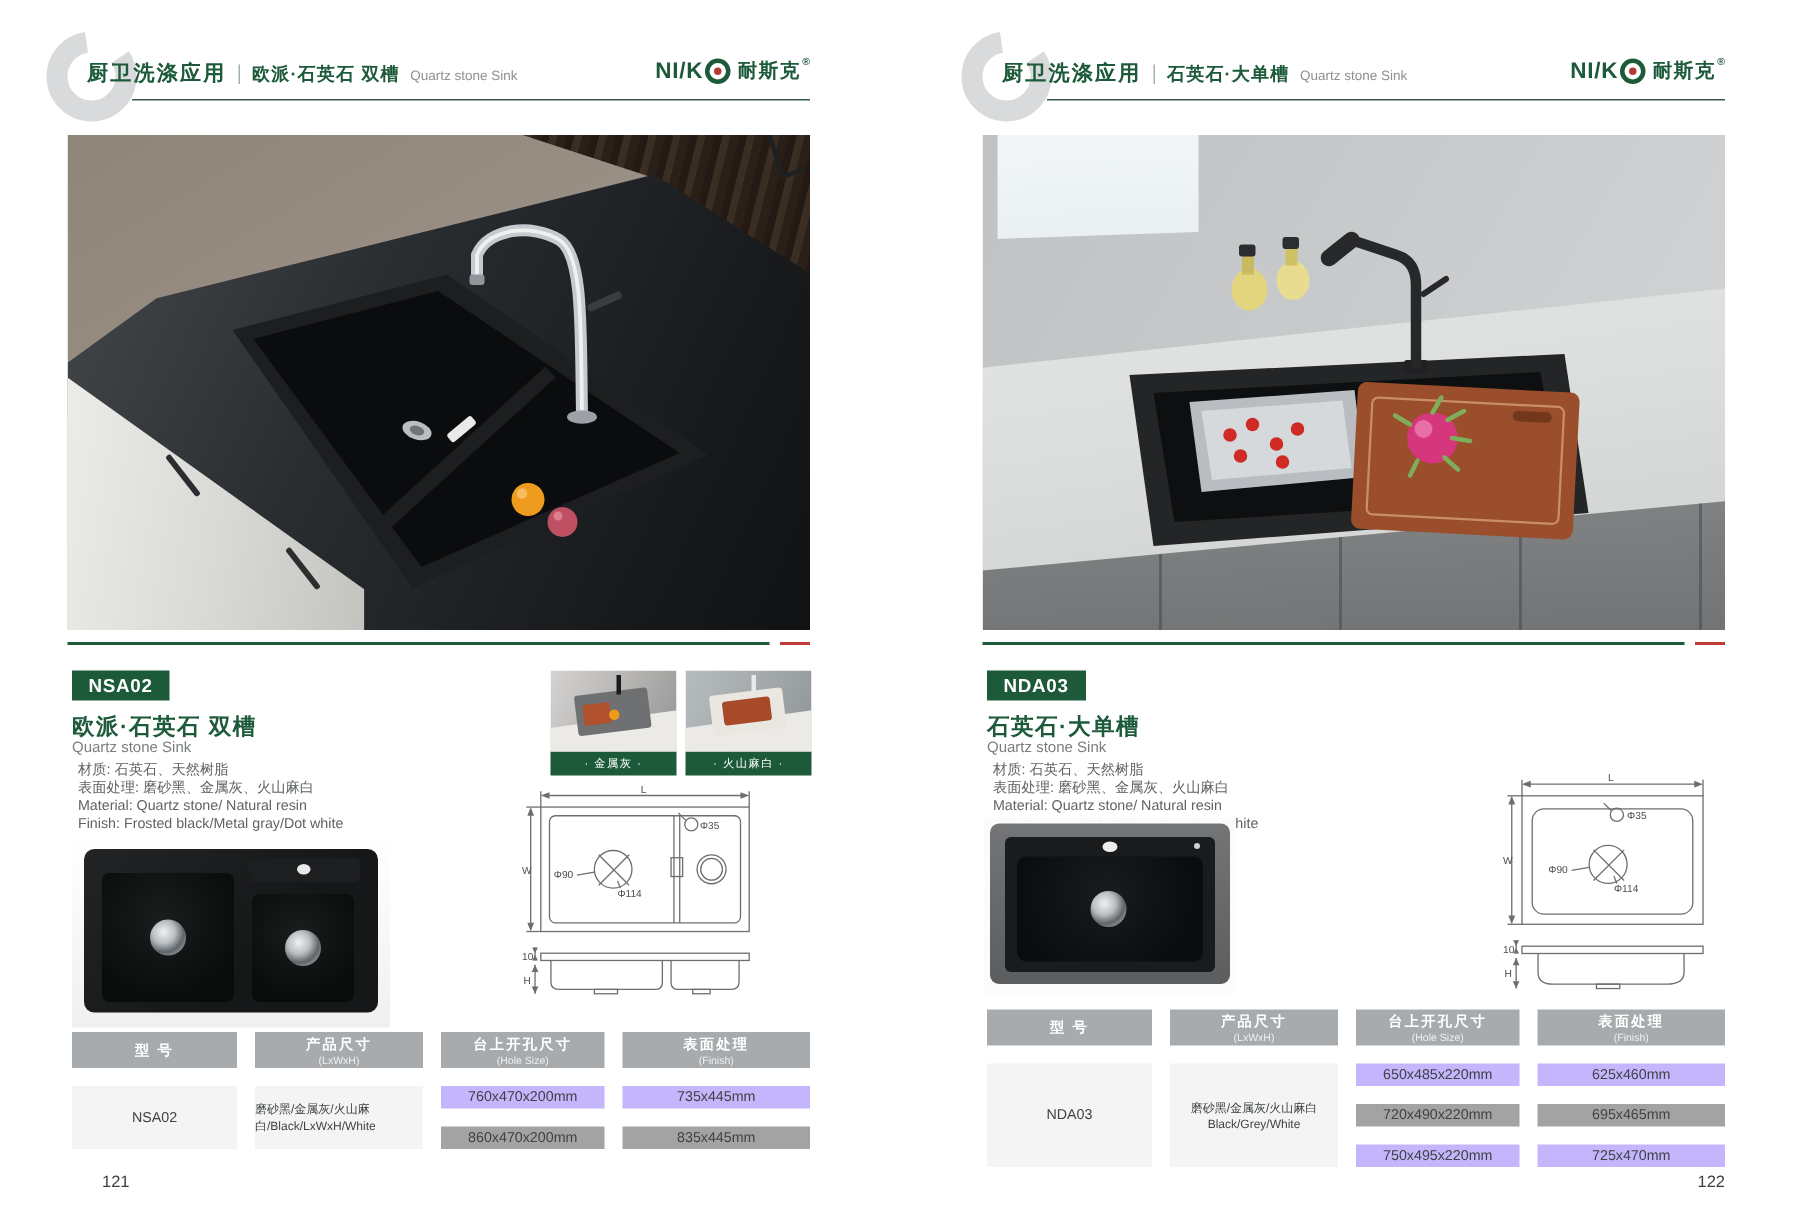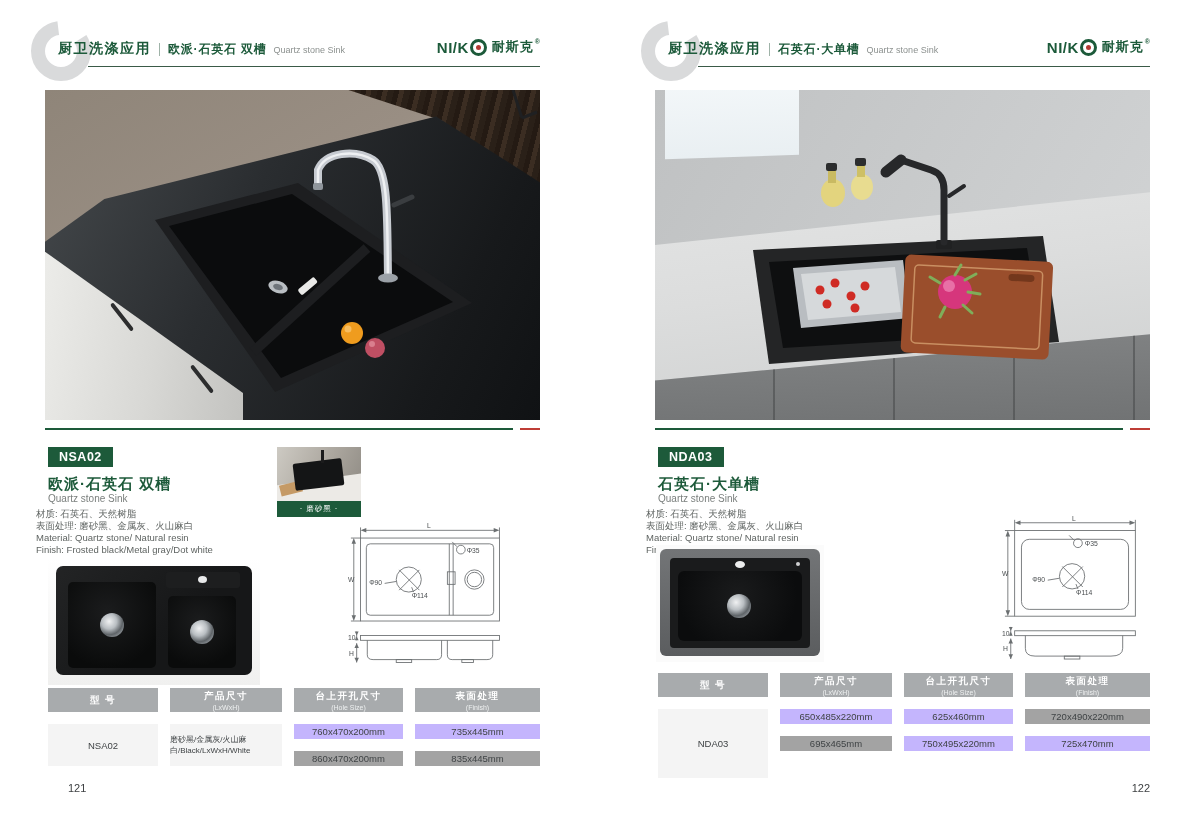--- a/index.html
+++ b/index.html
@@ -48,21 +48,21 @@
   
   .divider{position:absolute;left:45px;top:428px;width:495px;height:2px;}
   .divider .g{position:absolute;left:0;top:0;width:468px;height:2px;background:#1d5a3a;}
   .divider .r{position:absolute;right:0;top:0;width:20px;height:2px;background:#bf3d36;}
 
   
   .badge{position:absolute;left:48px;top:447px;background:#1d5a3a;color:#fff;font-size:12.5px;font-weight:bold;
          padding:3px 11px;letter-spacing:.5px;}
   .i-ttl{position:absolute;left:48px;top:475px;font-size:15px;font-weight:bold;color:#1d5a3a;letter-spacing:1px;}
   .i-sub{position:absolute;left:48px;top:493px;font-size:10px;color:#7a7f7d;}
-  .i-lines{position:absolute;left:36px;top:508px;font-size:9.5px;color:#63676
+  .i-lines{position:absolute;left:52px;top:508px;font-size:9.5px;color:#63676
 
 5;line-height:12px;}
   .i-lines div{color:#5f6462;}
 
   
   .swatch{position:absolute;top:447px;width:84px;height:70px;}
   .sw-img{position:relative;height:54px;overflow:hidden;}
   .sw-img>i{position:absolute;display:block;}
   .sw-cap{height:16px;background:#1d5a3a;color:#fff;font-size:7.5px;display:flex;align-items:center;justify-content:center;letter-spacing:1px;}
   .sw1 .bg{inset:0;background:linear-gradient(115deg,#cdcac3 0%,#aba69e 55%,#8d8982 100%);}
@@ -176,29 +176,40 @@
   <div class="badge">NSA02</div>
   <div class="i-ttl">欧派·石英石 双槽</div>
   <div class="i-sub">Quartz stone Sink</div>
   <div class="i-lines">
     <div>材质: 石英石、天然树脂</div>
     <div>表面处理: 磨砂黑、金属灰、火山麻白</div>
     <div>Material: Quartz stone/ Natural resin</div>
     <div>Finish: Frosted black/Metal gray/Dot white</div>
   </div>
 
-  <div class="swatch sw1" style="left:277px;">
+  <div class="swatch sw2" style="left:367px;">
     <div class="sw-img">
         <i class="bg"></i>
         <i class="sw-counter"></i>
-        <i class="sw-board"></i>
-        <i class="sw-sink1"></i>
+        <i class="sw-sink2"></i>
+        <i class="sw-board2"></i>
+        <i class="sw-dot"></i>
         <i class="sw-faucet"></i>
       </div>
-    <div class="sw-cap">· 磨砂黑 ·</div>
+    <div class="sw-cap">· 金属灰 ·</div>
+  </div>
+  <div class="swatch sw3" style="left:457px;">
+    <div class="sw-img">
+        <i class="bg"></i>
+        <i class="sw-counter"></i>
+        <i class="sw-sink3"></i>
+        <i class="sw-in3"></i>
+        <i class="sw-faucet w"></i>
+      </div>
+    <div class="sw-cap">· 火山麻白 ·</div>
   </div>
 
   <div class="sp sp1">
     <i class="body"></i>
       <i class="deck"></i>
       <i class="hole"></i>
       <i class="bowlL"></i>
       <i class="bowlR"></i>
     <i class="drain" style="left:52px;top:55px;"></i>
     <i class="drain" style="left:142px;top:62px;"></i>
@@ -410,20 +421,24 @@
       <span class="h-cn">台上开孔尺寸</span>
       <span class="h-en">(Hole Size)</span>
     </div>
     <div class="hc">
       <span class="h-cn">表面处理</span>
       <span class="h-en">(Finish)</span>
     </div>
     <div class="bc merge" style="grid-row:2/5;">NDA03</div>
     <div class="bc">650x485x220mm</div>
     <div class="bc">625x460mm</div>
+    <div class="bc merge fin" style="grid-row:2/5;">
+      <div>磨砂黑/金属灰/火山麻白</div>
+      <div>Black/Grey/White</div>
+    </div>
     <div class="bc r2">720x490x220mm</div>
     <div class="bc r2">695x465mm</div>
     <div class="bc">750x495x220mm</div>
     <div class="bc">725x470mm</div>
   </div>
 
   <div class="pageno pn-r">122</div>
 </section>
 
 </body></html>

